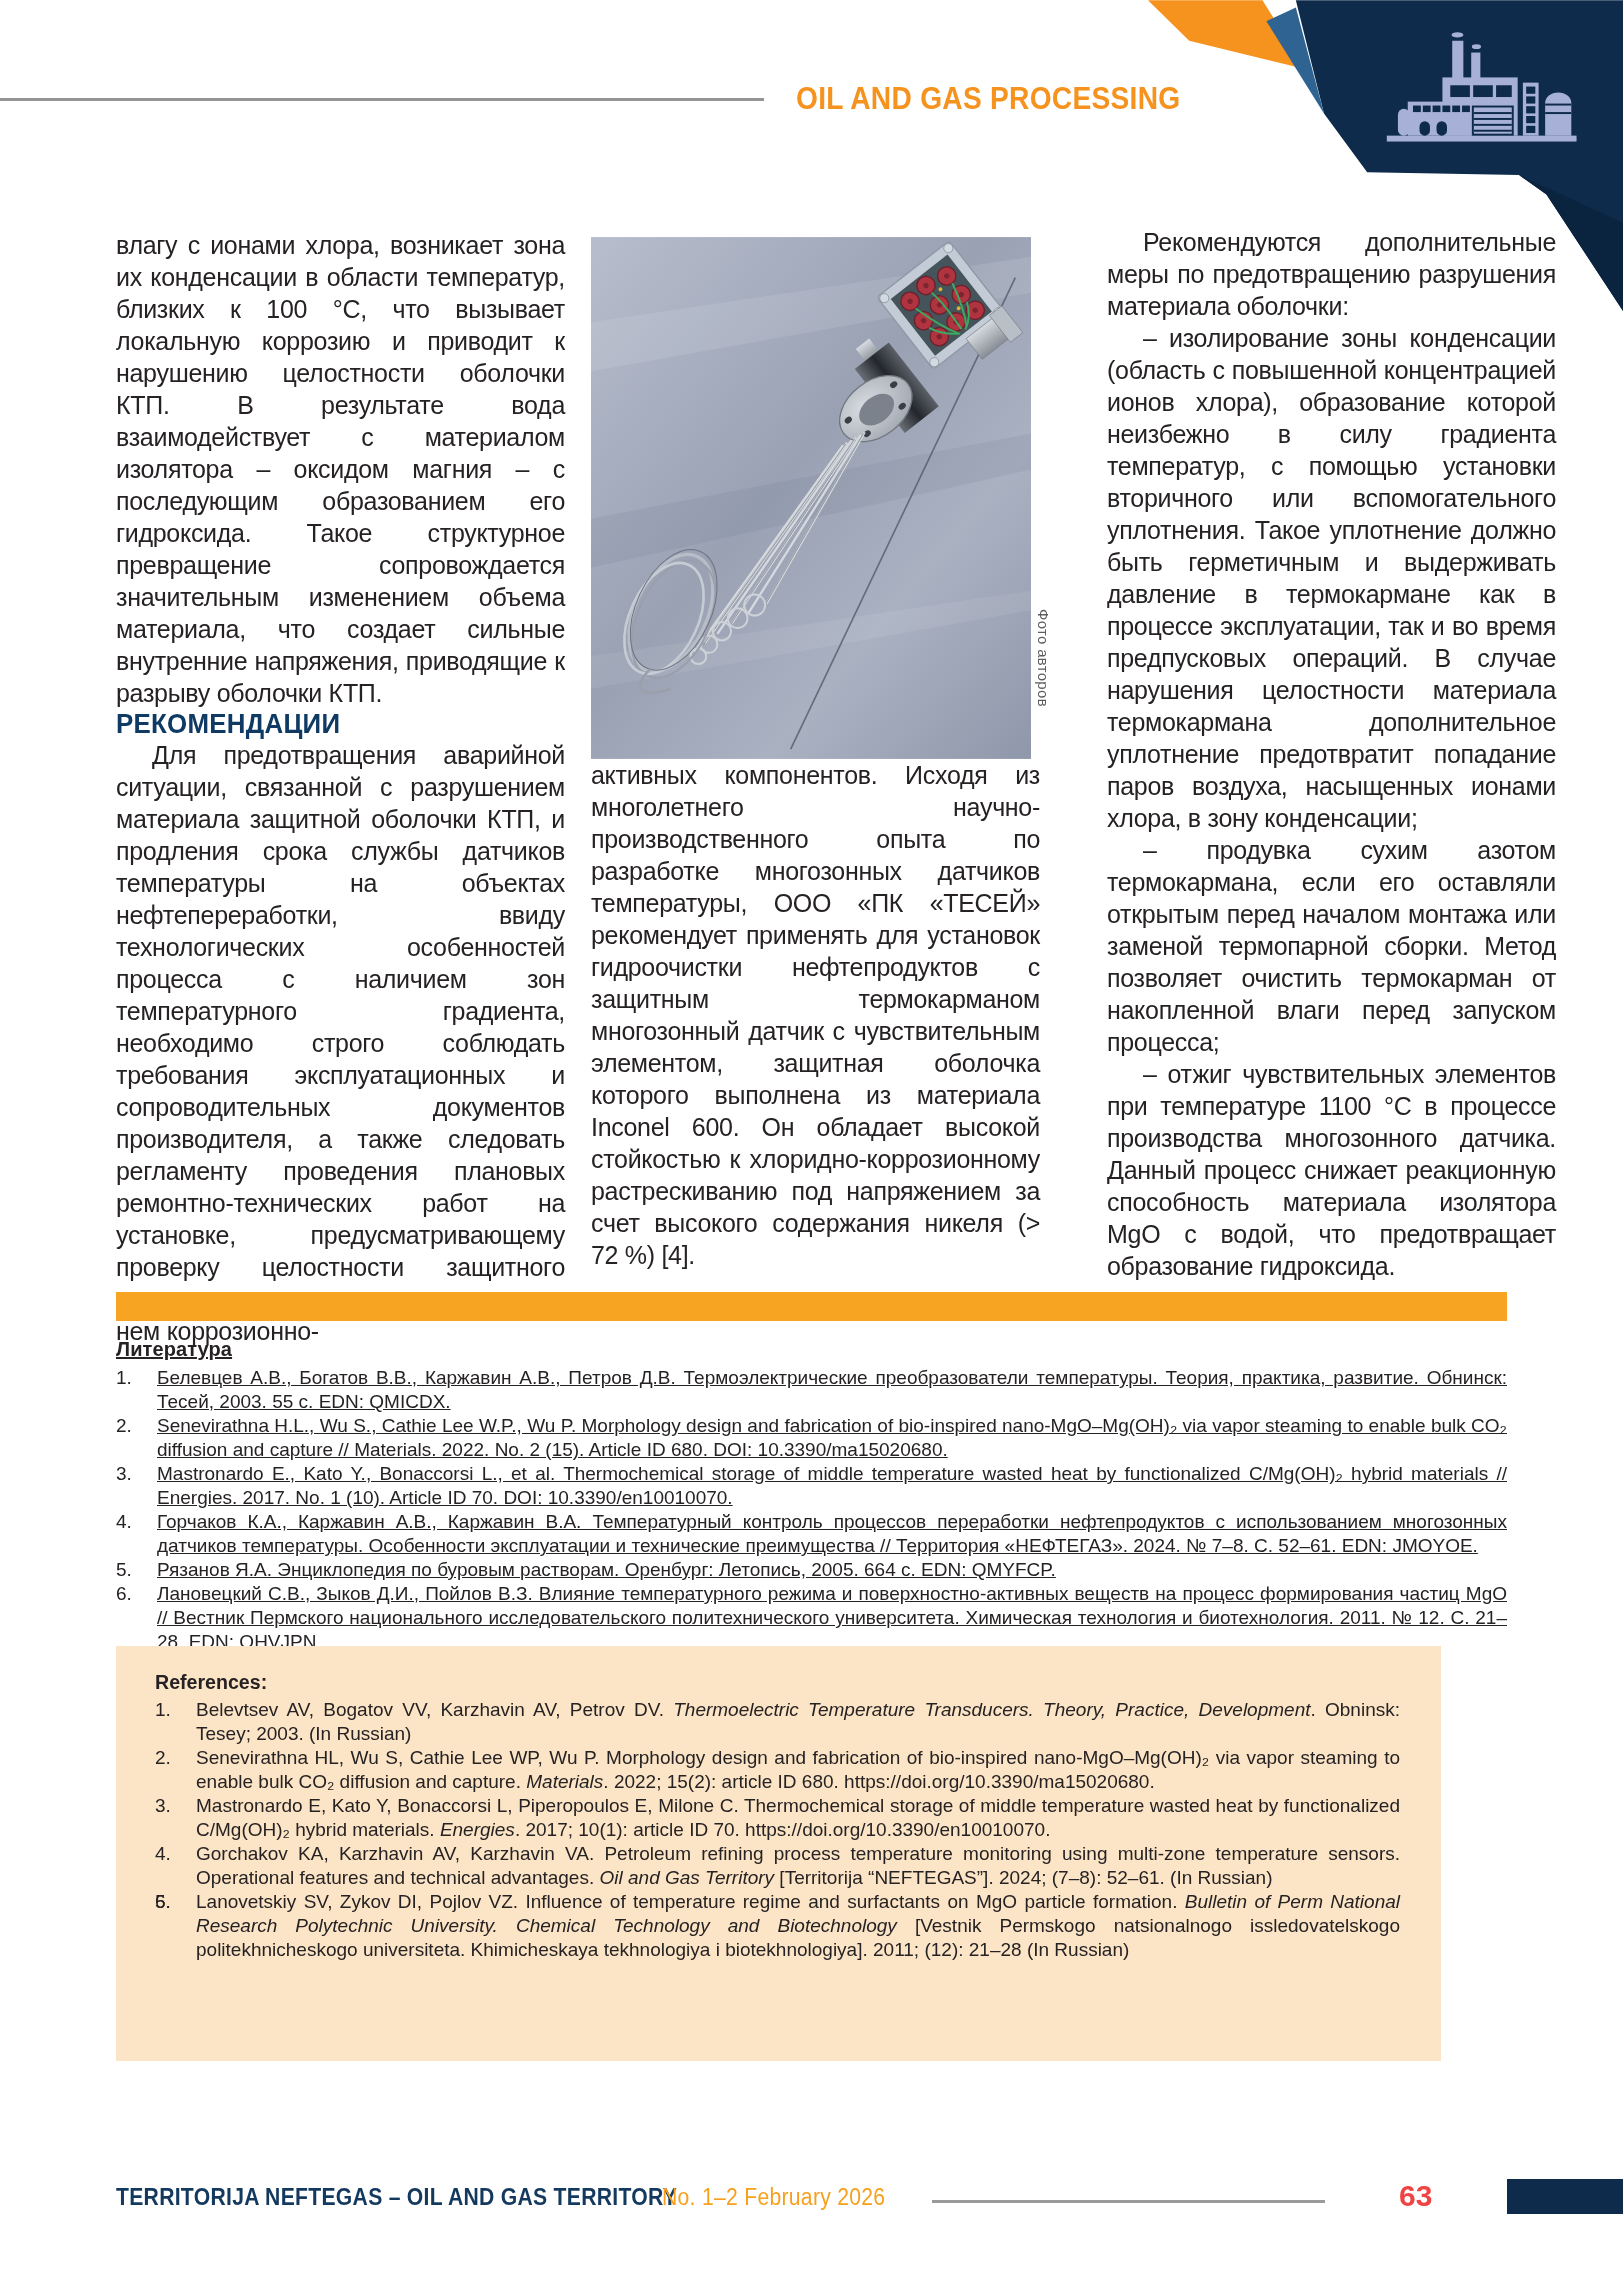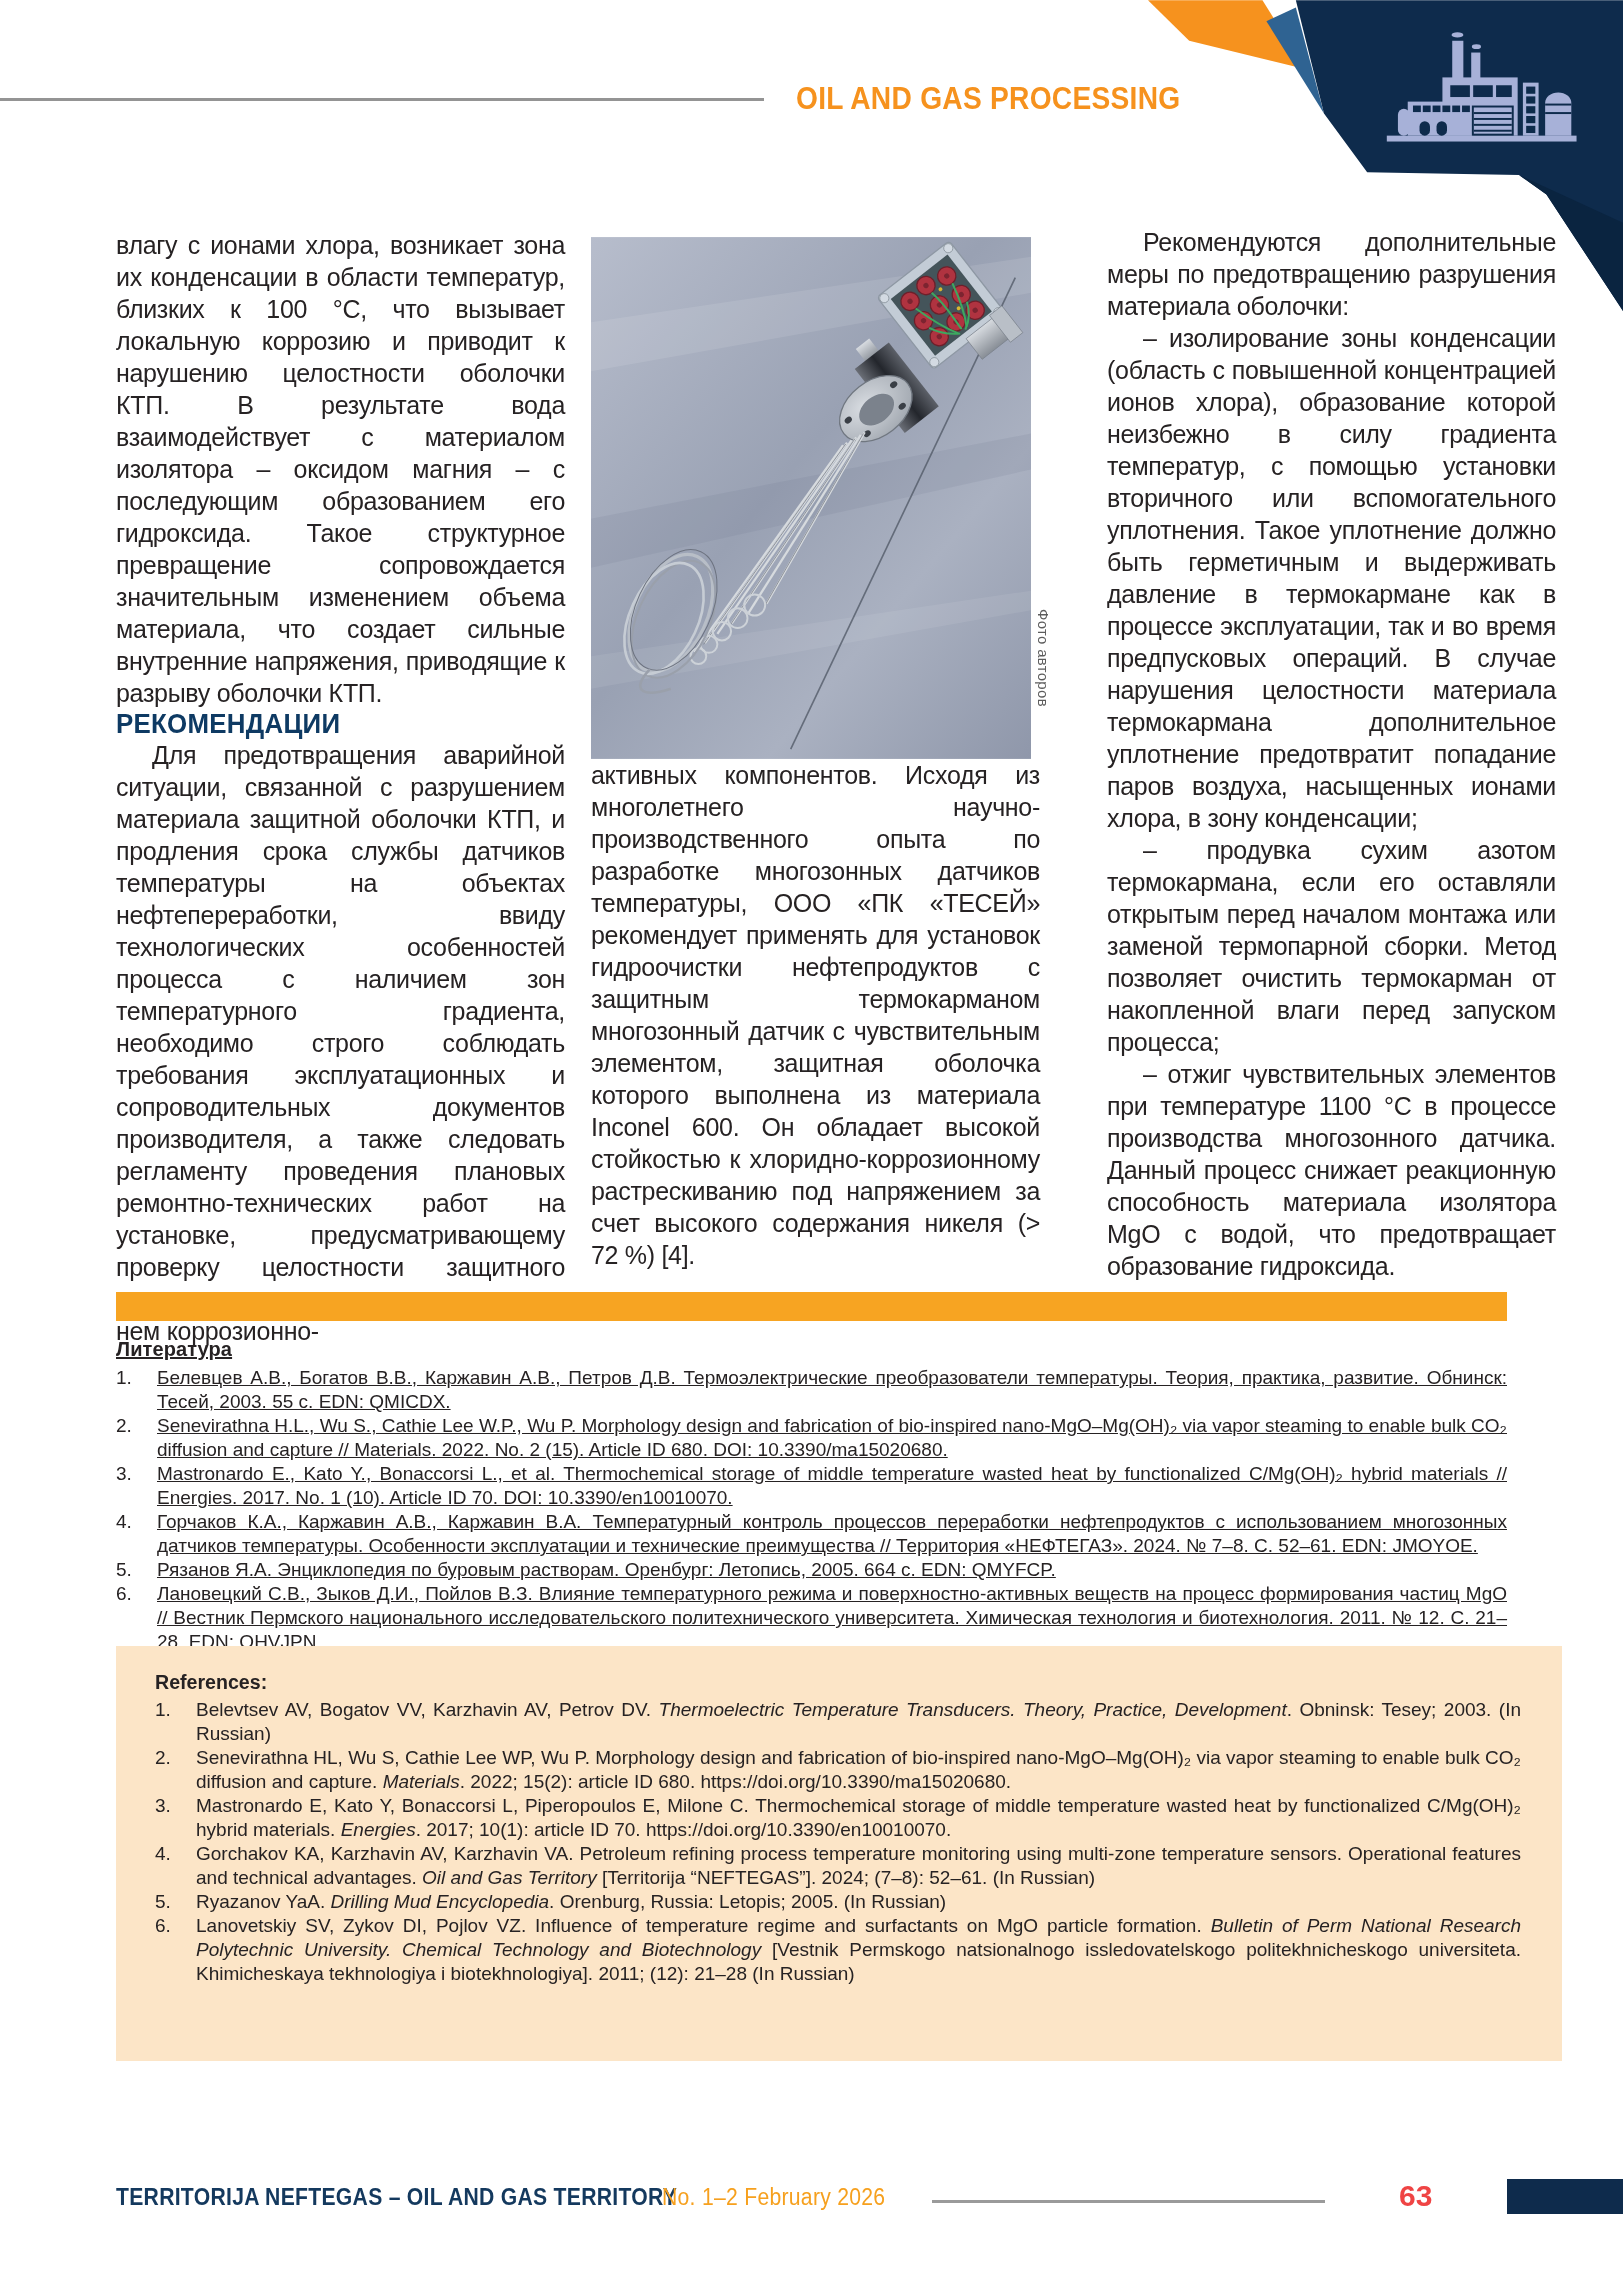--- a/index.html
+++ b/index.html
@@ -28,21 +28,21 @@
   
   .divider{position:absolute;left:116px;top:1292px;width:1391px;height:29.4px;background:#F7A422;}
   
   .lit{position:absolute;left:116px;top:1338px;width:1391px;text-decoration:underline;}
   .lit-head{font-size:20px;font-weight:700;margin:0 0 5.2px 0;letter-spacing:0.1px;}
   .ref-list{font-size:19px;line-height:24px;text-align:justify;}
   .ref-item{position:relative;padding-left:41px;margin:0;}
   .ref-num{position:absolute;left:0;top:0;}
   .it{font-style:italic;}
   
-  .refbox{position:absolute;left:116px;top:1646px;width:1446px;height:415px;background:#FCE5C7;
+  .refbox{position:absolute;left:116px;top:1646px;width:1325px;height:415px;background:#FCE5C7;
           box-sizing:border-box;padding:25px 41px 0 39px;}
   .refbox-head{font-size:19.6px;font-weight:700;margin:0 0 3.9px 0;}
   
   .foot-title{position:absolute;left:116px;top:2184px;font-size:23px;font-weight:700;color:#14395E;white-space:nowrap;}
   .foot-issue{position:absolute;left:662px;top:2184px;font-size:23px;font-weight:400;color:#F6A01E;white-space:nowrap;}
   .foot-rule{position:absolute;left:932px;top:2200px;width:393px;height:2.6px;background:#9a9a9a;}
   .foot-page{position:absolute;left:1399px;top:2179px;font-size:30px;font-weight:700;color:#ef4444;}
   .foot-block{position:absolute;left:1507px;top:2179px;width:116px;height:35px;background:#0E2B4C;}
 </style>
 </head>
@@ -262,21 +262,21 @@
       </div>
   </div>
 
   <div class="refbox">
     <p class="refbox-head">References:</p>
     <div class="ref-list">
         <div class="ref-item"><span class="ref-num">1.</span><span class="ref-text"><span>Belevtsev AV, Bogatov VV, Karzhavin AV, Petrov DV. </span><span class="it">Thermoelectric Temperature Transducers. Theory, Practice, Development</span><span>. Obninsk: Tesey; 2003. (In Russian)</span></span></div>
         <div class="ref-item"><span class="ref-num">2.</span><span class="ref-text"><span>Senevirathna HL, Wu S, Cathie Lee WP, Wu P. Morphology design and fabrication of bio-inspired nano-MgO–Mg(OH)₂ via vapor steaming to enable bulk CO₂ diffusion and capture. </span><span class="it">Materials</span><span>. 2022; 15(2): article ID 680. https://doi.org/10.3390/ma15020680.</span></span></div>
         <div class="ref-item"><span class="ref-num">3.</span><span class="ref-text"><span>Mastronardo E, Kato Y, Bonaccorsi L, Piperopoulos E, Milone C. Thermochemical storage of middle temperature wasted heat by functionalized C/Mg(OH)₂ hybrid materials. </span><span class="it">Energies</span><span>. 2017; 10(1): article ID 70. https://doi.org/10.3390/en10010070.</span></span></div>
         <div class="ref-item"><span class="ref-num">4.</span><span class="ref-text"><span>Gorchakov KA, Karzhavin AV, Karzhavin VA. Petroleum refining process temperature monitoring using multi-zone temperature sensors. Operational features and technical advantages. </span><span class="it">Oil and Gas Territory</span><span> [Territorija “NEFTEGAS”]. 2024; (7–8): 52–61. (In Russian)</span></span></div>
-        <div class="ref-item"><span class="ref-num">5.</span><span class="ref-text"><span>Ryazanov YaA. </span><span class="it">Drilling Mud Encyclopedia</span><span>. Orenburg, Russia: Letopis; 2005. (In Russian)</span></span></div>
+        <div class="ref-item"><span class="ref-num">5.</span></div>
         <div class="ref-item"><span class="ref-num">6.</span><span class="ref-text"><span>Lanovetskiy SV, Zykov DI, Pojlov VZ. Influence of temperature regime and surfactants on MgO particle formation. </span><span class="it">Bulletin of Perm National Research Polytechnic University. Chemical Technology and Biotechnology</span><span> [Vestnik Permskogo natsionalnogo issledovatelskogo politekhnicheskogo universiteta. Khimicheskaya tekhnologiya i biotekhnologiya]. 2011; (12): 21–28 (In Russian)</span></span></div>
       </div>
   </div>
 
   <div class="foot-title">
     <span class="condX" style="transform:scaleX(.92);">TERRITORIJA NEFTEGAS – OIL AND GAS TERRITORY</span>
   </div>
   <div class="foot-issue">
     <span class="condX" style="transform:scaleX(.92);">No. 1–2 February 2026</span>
   </div>

